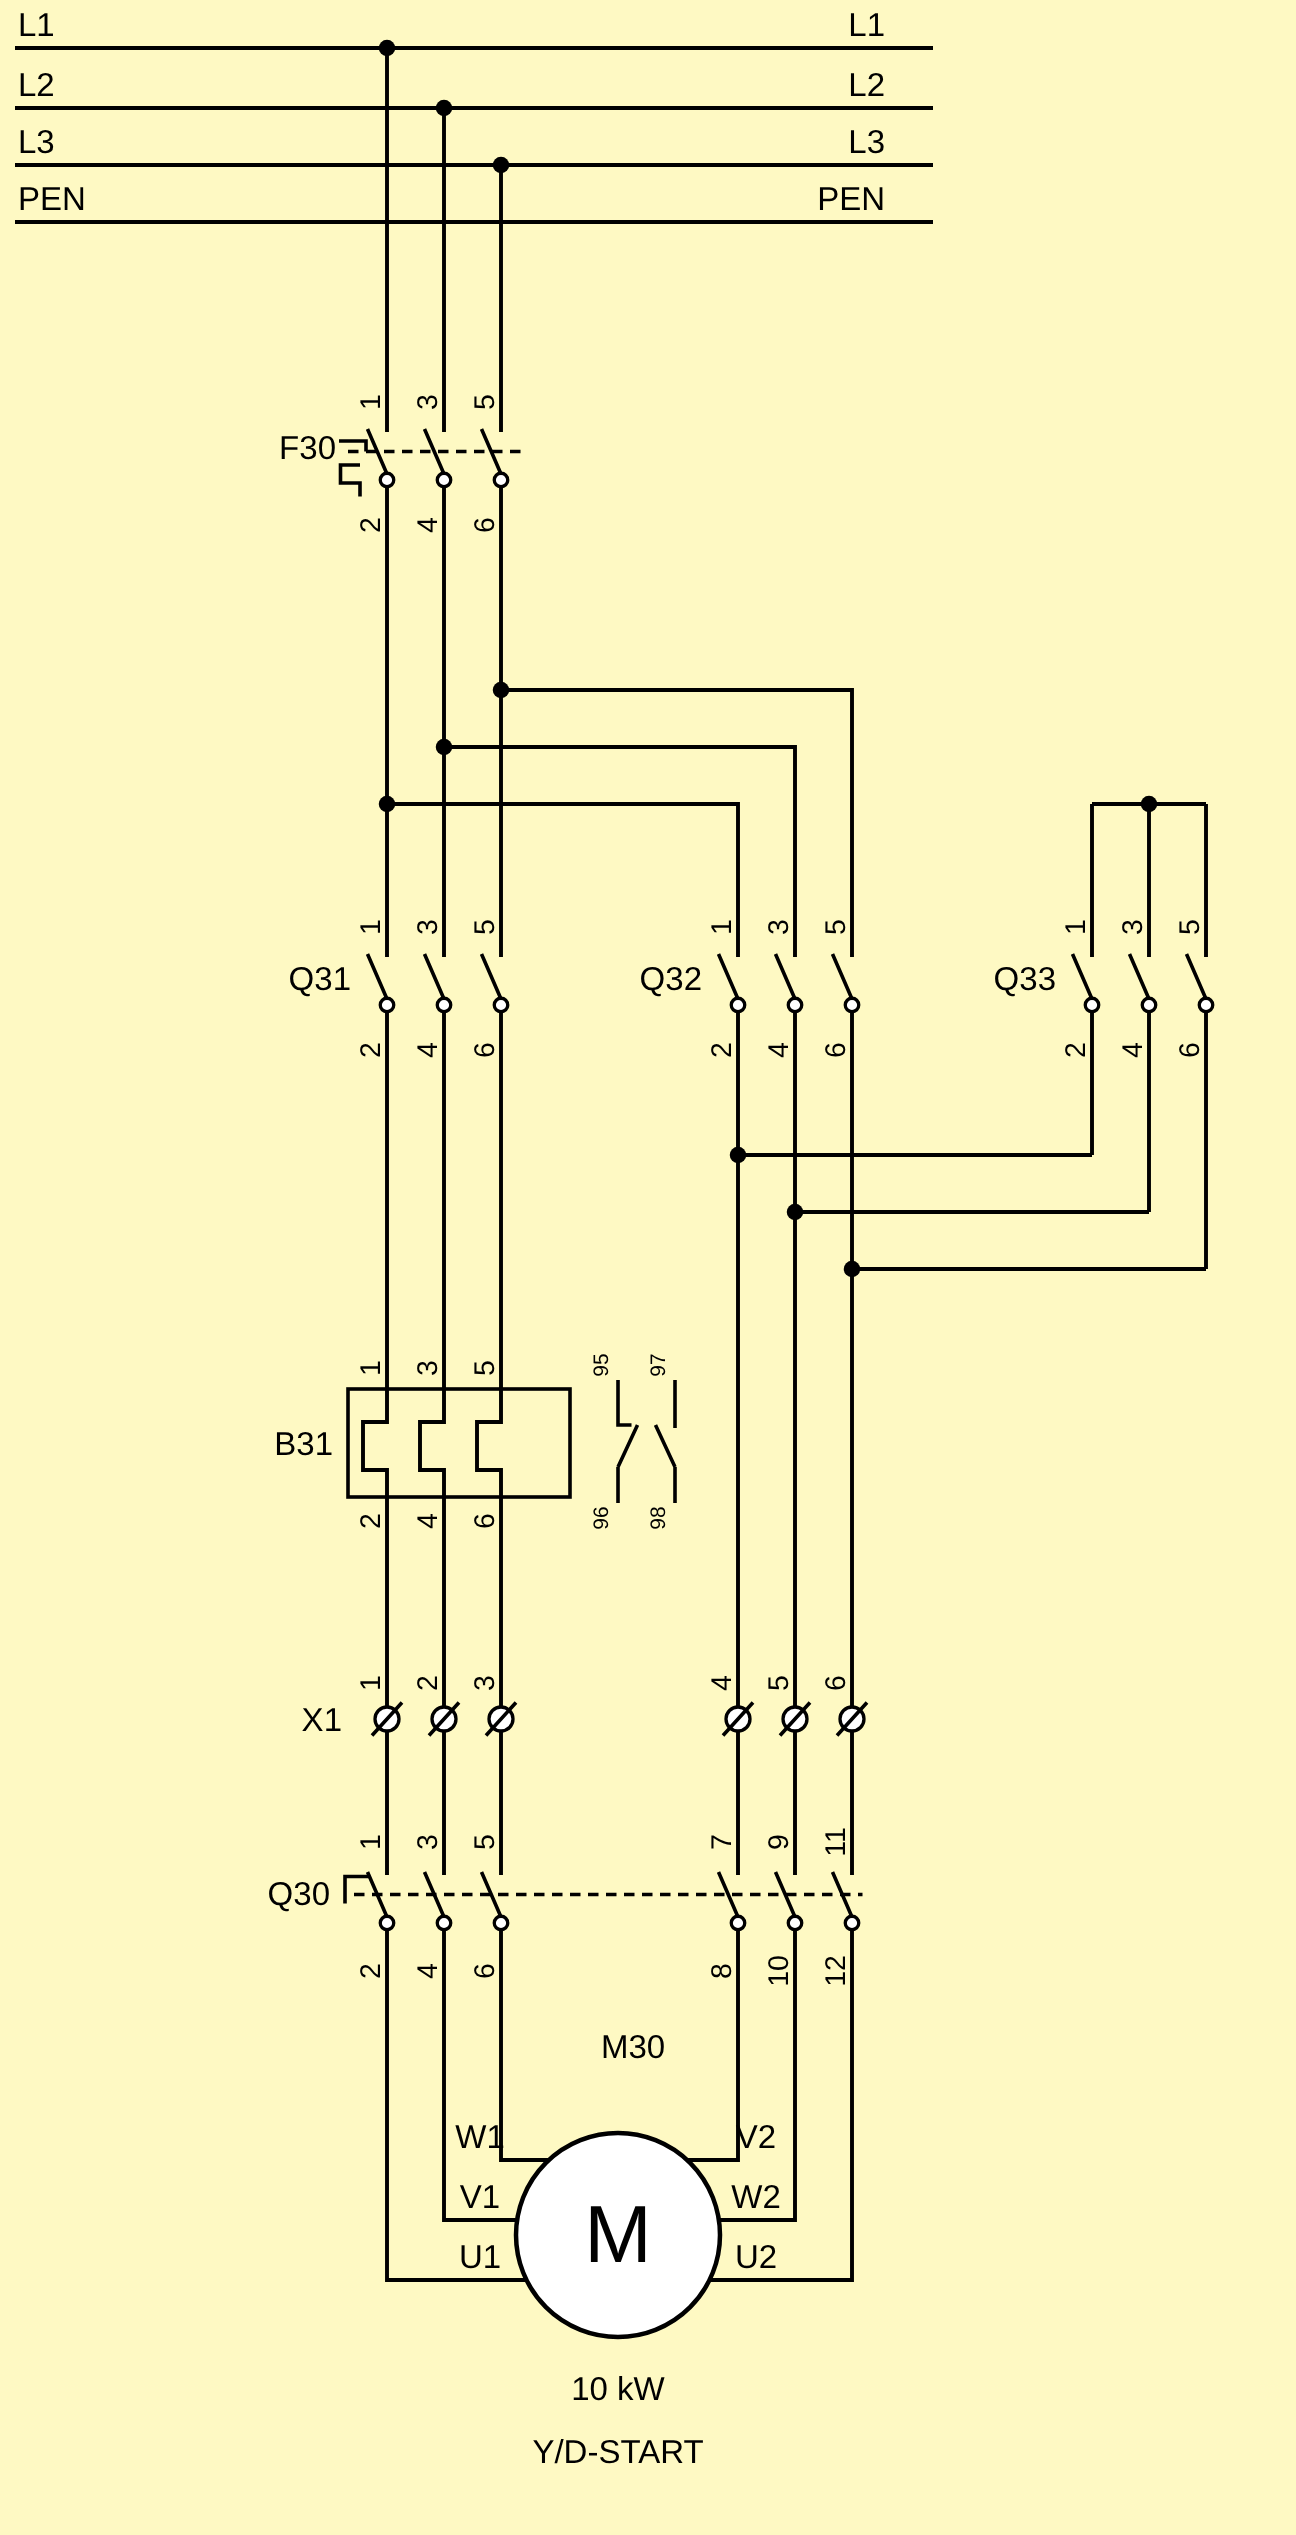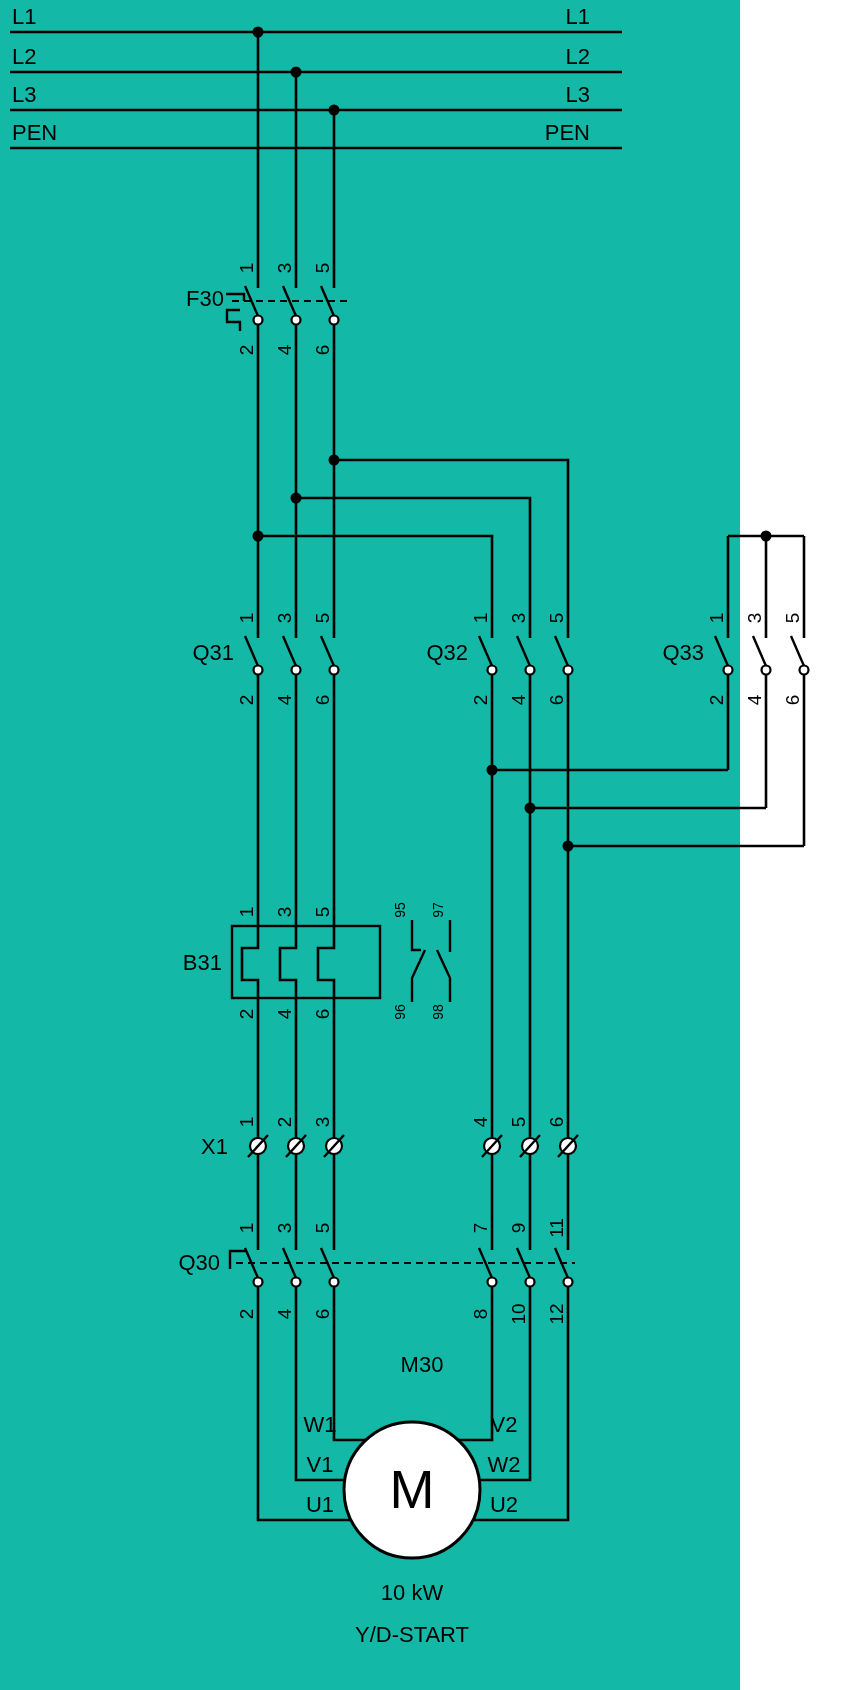--- a/index.html
+++ b/index.html
@@ -2,23 +2,23 @@
 <html><head>
 <meta charset="utf-8">
 <style>
   html, body {
     margin: 0;
     padding: 0;
     background: #ffffff;
     font-family: "Liberation Sans", sans-serif;
   }
   .page {
-    width: 740px;
+    width: 864px;
     height: 1690px;
-    background: #14b8a6;
+    background: #fef9c3;
     position: relative;
   }
   svg { display: block; }
   .wire  { fill: none; stroke: #000000; stroke-width: 2.6; }
   .sym   { fill: none; stroke: #000000; stroke-width: 2.4; }
   .dash  { fill: none; stroke: #000000; stroke-width: 2.2; stroke-dasharray: 7 5; }
   .dot   { fill: #000000; stroke: none; }
   .cc    { fill: #ffffff; stroke: #000000; stroke-width: 2.2; }
   .term  { fill: #ffffff; stroke: #000000; stroke-width: 2.2; }
   .lbl   { font-size: 22px; fill: #000000; font-weight: 500; }

